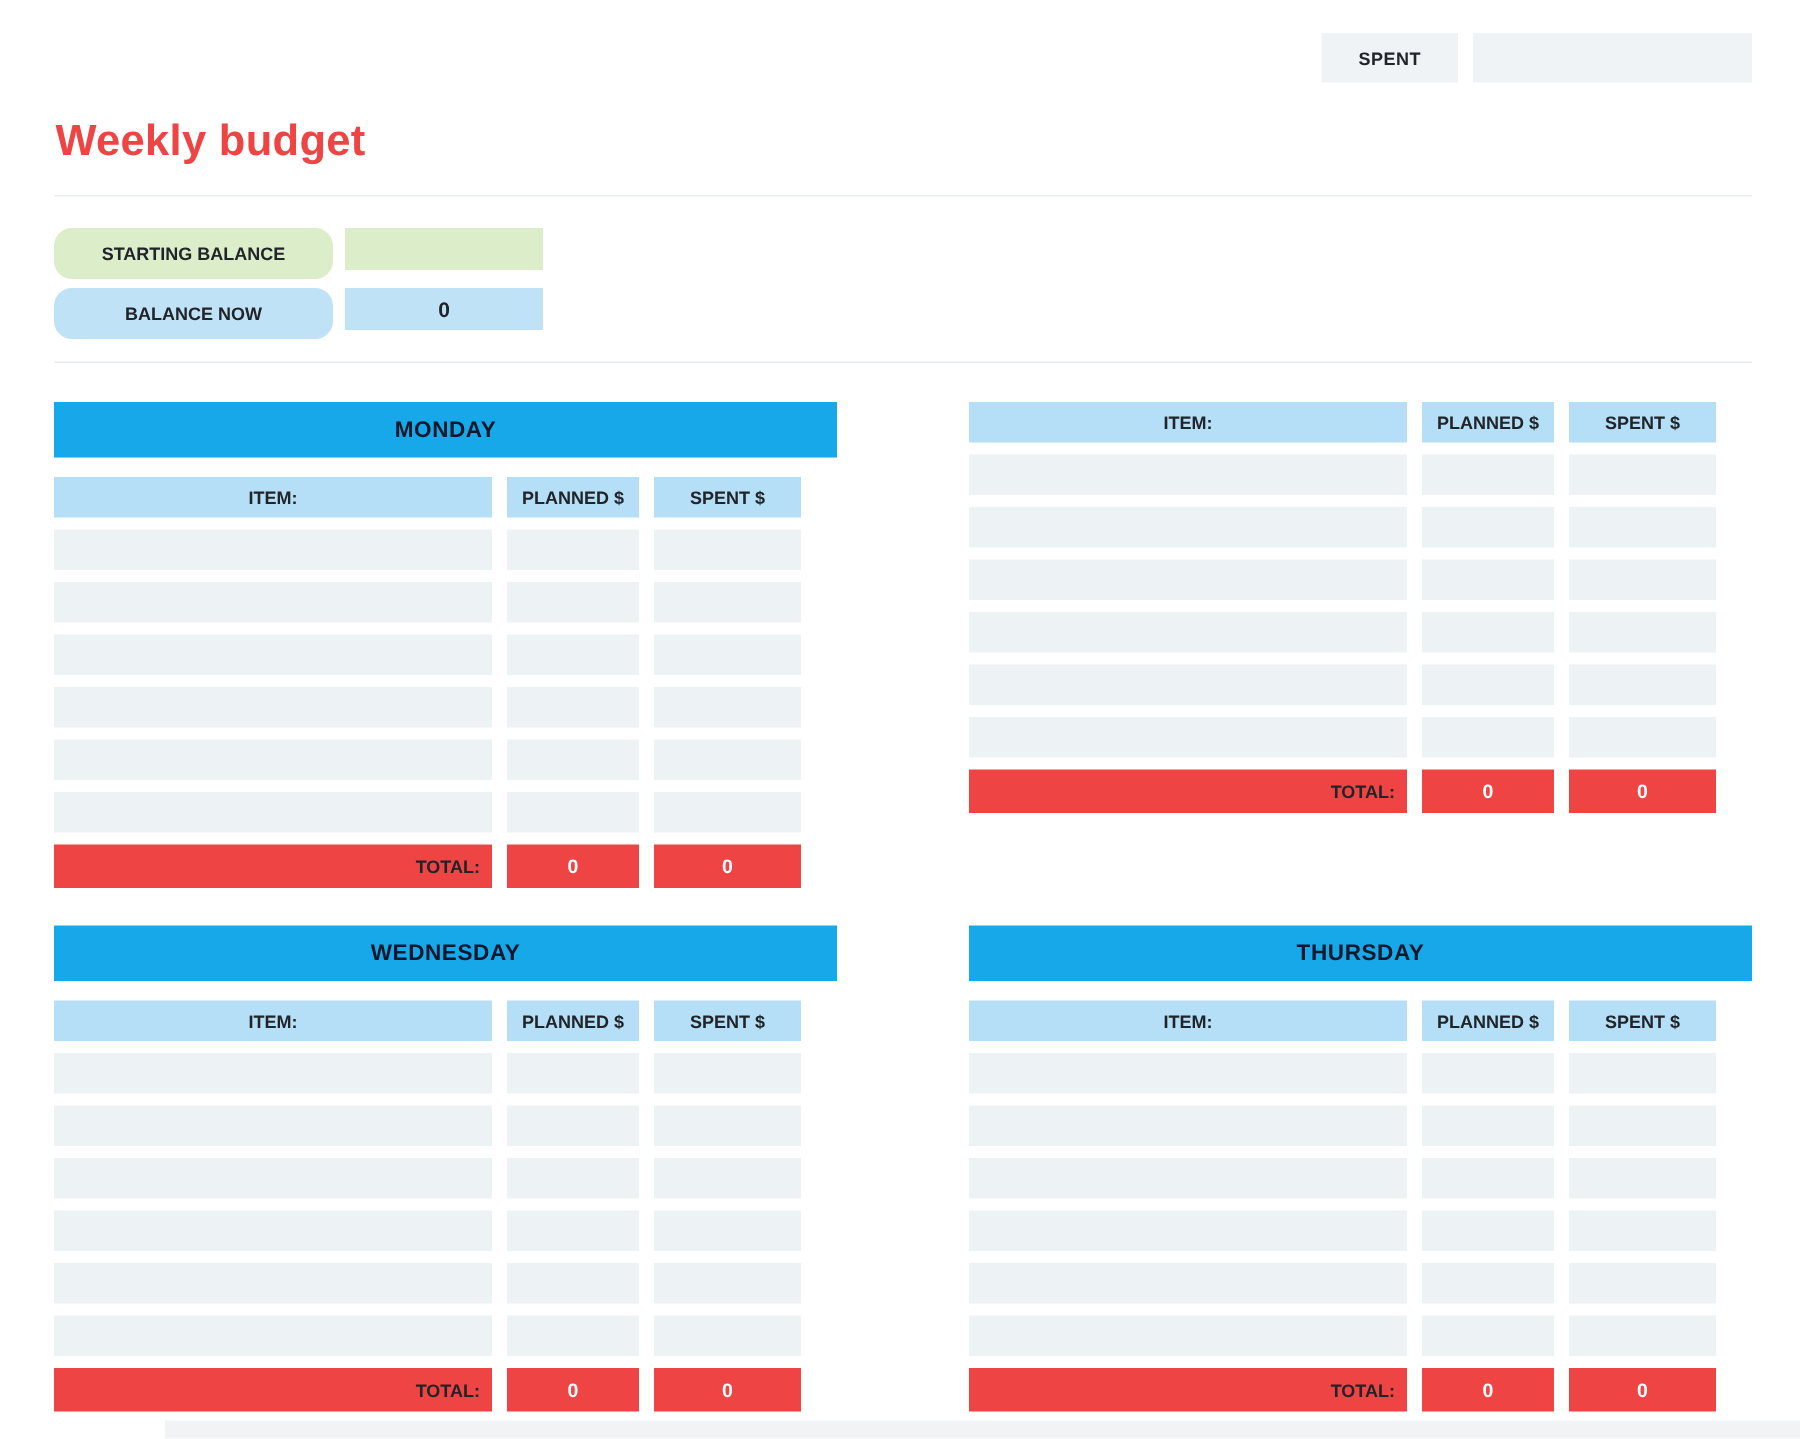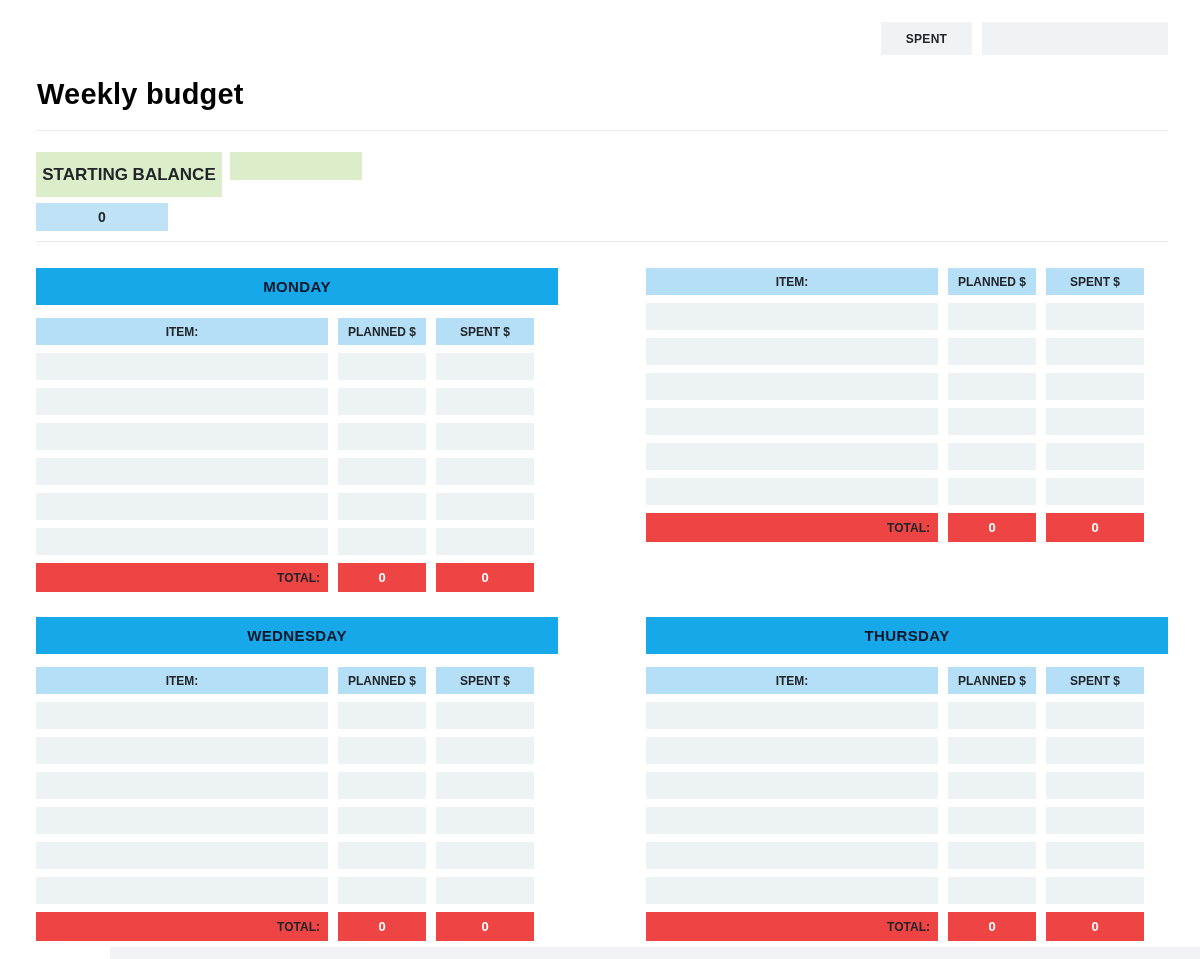--- a/index.html
+++ b/index.html
@@ -17,33 +17,33 @@
   .week-label {
     width: 91px; height: 33px; background: #eff3f6;
     display: flex; align-items: center; justify-content: center;
     font-size: 12px; font-weight: bold; letter-spacing: .3px;
   }
   .week-value { width: 186px; height: 33px; background: #eff3f6; }
 
   
   .page-title {
     position: absolute; left: 37px; top: 78px;
-    font-size: 29px; font-weight: bold; color: #000000; letter-spacing: .2px;
+    font-size: 29px; font-weight: bold; color: #ef4444; letter-spacing: .2px;
   }
   .divider { position: absolute; left: 36px; width: 1132px; height: 1px; background: #e9ecef; }
   .divider-1 { top: 130px; }
   .divider-2 { top: 241px; }
 
   
   .balance { position: absolute; left: 36px; top: 152px; }
   .balance-row { display: flex; gap: 8px; margin-bottom: 6px; }
   .balance-label {
-    width: 186px; height: 45px;
-    display: flex; align-items: center; justify-content: center;
-    font-size: 17px; font-weight: bold;
+    width: 186px; height: 34px;
+    display: flex; align-items: center; justify-content: center;
+    font-size: 12px; font-weight: bold; border-radius: 12px;
   }
   .balance-value {
     width: 132px; height: 28px;
     display: flex; align-items: center; justify-content: center;
     font-size: 14px; font-weight: bold;
   }
   .green-bg { background: #dcedc9; }
   .blue-bg  { background: #bfe2f7; }
 
   
@@ -92,20 +92,21 @@
 
 <h1 class="page-title">Weekly budget</h1>
 <div class="divider divider-1"></div>
 
 <div class="balance">
   <div class="balance-row">
     <div class="balance-label green-bg">STARTING BALANCE</div>
     <div class="balance-value green-bg"></div>
   </div>
   <div class="balance-row">
+    <div class="balance-label blue-bg">BALANCE NOW</div>
     <div class="balance-value blue-bg">0</div>
   </div>
 </div>
 <div class="divider divider-2"></div>
 
 <div class="tables">
 
   <section class="day-table">
     <div class="day-header">MONDAY</div>
     <div class="t-row head-row">

